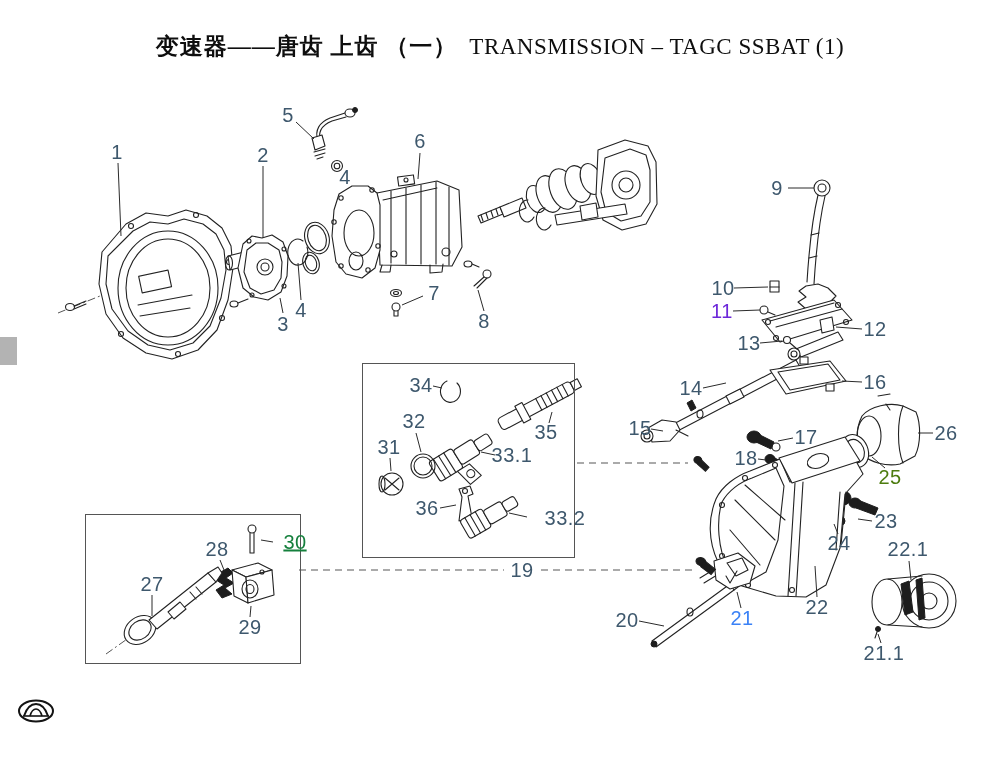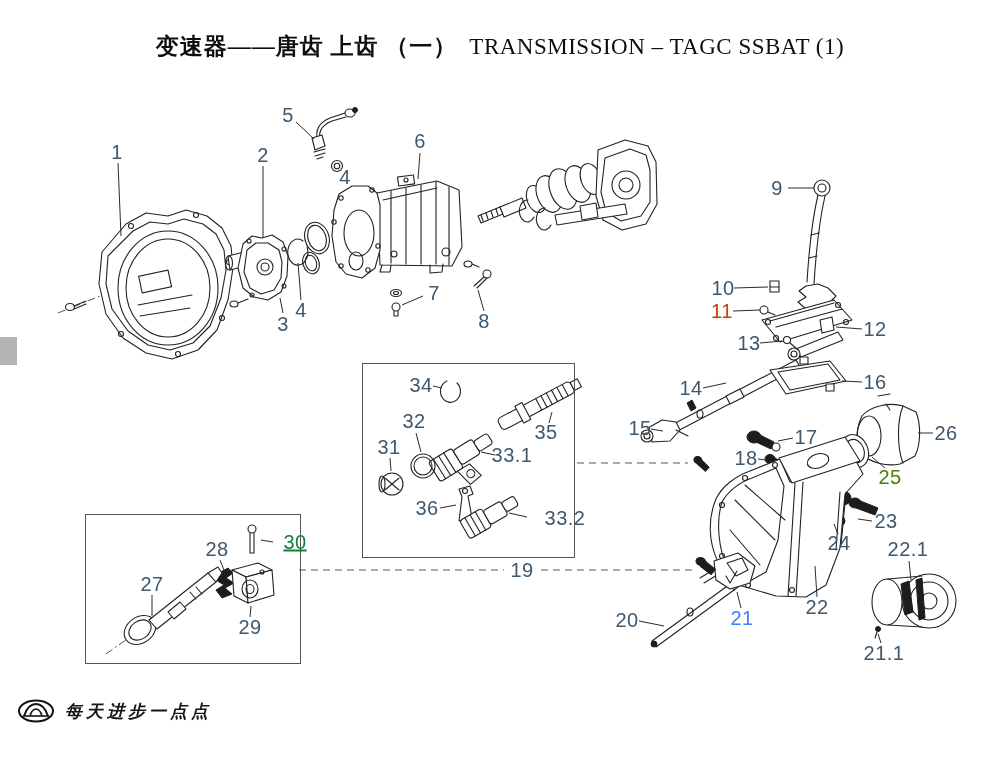--- a/index.html
+++ b/index.html
@@ -391,21 +391,21 @@
       <div class="co" style="left: 263px; top: 155px; color: rgb(62, 88, 109);">2</div>
       <div class="co" style="left: 288px; top: 115px; color: rgb(62, 88, 109);">5</div>
       <div class="co" style="left: 345px; top: 177px; color: rgb(62, 88, 109);">4</div>
       <div class="co" style="left: 420px; top: 141px; color: rgb(62, 88, 109);">6</div>
       <div class="co" style="left: 283px; top: 324px; color: rgb(62, 88, 109);">3</div>
       <div class="co" style="left: 301px; top: 310px; color: rgb(62, 88, 109);">4</div>
       <div class="co" style="left: 434px; top: 293px; color: rgb(62, 88, 109);">7</div>
       <div class="co" style="left: 484px; top: 321px; color: rgb(62, 88, 109);">8</div>
       <div class="co" style="left: 777px; top: 188px; color: rgb(62, 88, 109);">9</div>
       <div class="co" style="left: 723px; top: 288px; color: rgb(62, 88, 109);">10</div>
-      <div class="co" style="left: 722px; top: 311px; color: #c2410c;">11</div>
+      <div class="co" style="left: 722px; top: 311px; color: #6d28d9;">11</div>
       <div class="co" style="left: 875px; top: 329px; color: rgb(62, 88, 109);">12</div>
       <div class="co" style="left: 749px; top: 343px; color: rgb(62, 88, 109);">13</div>
       <div class="co" style="left: 691px; top: 388px; color: rgb(62, 88, 109);">14</div>
       <div class="co" style="left: 875px; top: 382px; color: rgb(62, 88, 109);">16</div>
       <div class="co" style="left: 640px; top: 428px; color: rgb(62, 88, 109);">15</div>
       <div class="co" style="left: 806px; top: 437px; color: rgb(62, 88, 109);">17</div>
       <div class="co" style="left: 746px; top: 458px; color: rgb(62, 88, 109);">18</div>
       <div class="co" style="left: 946px; top: 433px; color: rgb(62, 88, 109);">26</div>
       <div class="co" style="left: 890px; top: 477px; color: #4d7c0f;">25</div>
       <div class="co" style="left: 886px; top: 521px; color: rgb(62, 88, 109); text-align: center;">23</div>
@@ -429,16 +429,15 @@
       <div class="co" style="left: 250px; top: 627px; color: rgb(62, 88, 109);">29</div>
     </div>
 
   <div class="footer">
     <svg width="40" height="28" viewBox="0 0 40 28">
       <ellipse cx="20" cy="14" rx="17" ry="10.5" fill="none" stroke="#141414" stroke-width="2"></ellipse>
       <path d="M8,19 Q12,7 20,7 Q28,7 32,19" fill="none" stroke="#141414" stroke-width="2"></path>
       <path d="M14,19 Q16,12 20,12 Q24,12 26,19" fill="none" stroke="#141414" stroke-width="1.6"></path>
       <line x1="7" y1="19" x2="33" y2="19" stroke="#141414" stroke-width="1.6"></line>
     </svg>
-    <span class="slogan">每天进步一点点</span>
   </div>
 
 </div>
 
 </body></html>

